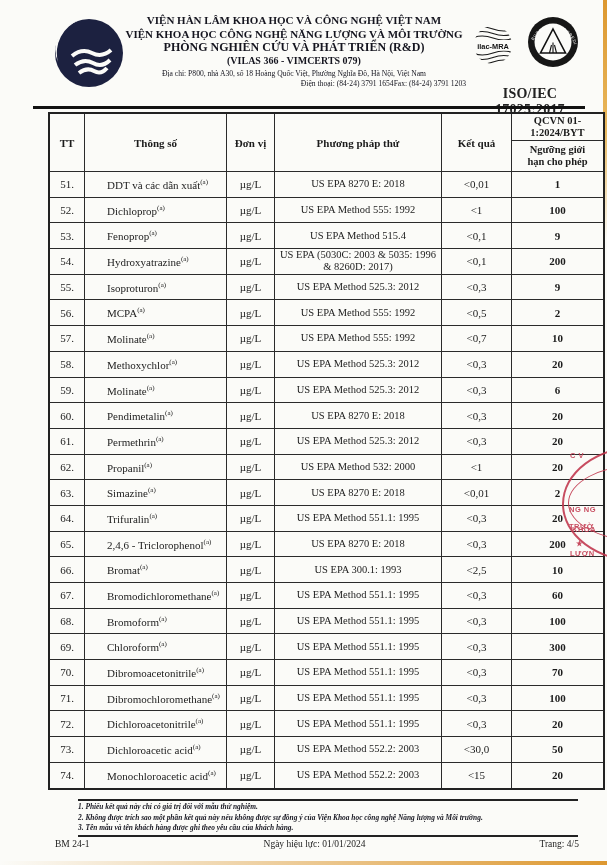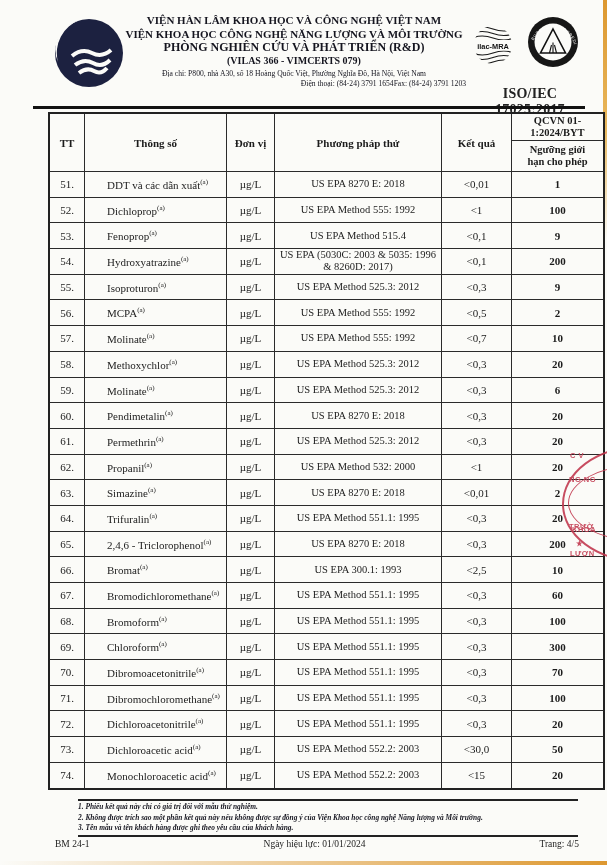--- a/index.html
+++ b/index.html
@@ -45,21 +45,21 @@
   tbody td.c-limit{font-weight:bold;}
   sup.note{font-size:7px;}
 
   
   .stamp{position:absolute;right:0;top:444px;width:50px;height:118px;overflow:hidden;color:#c23a50;opacity:.9;}
   .stamp .oval-outer{position:absolute;left:5px;top:2px;width:150px;height:112px;border:2px solid currentColor;border-radius:50%;}
   .stamp .oval-inner{position:absolute;left:11px;top:21px;width:140px;height:74px;border:1.5px solid currentColor;border-radius:50%;}
   .stamp .s-line{position:absolute;font-weight:bold;font-family:"Liberation Sans",sans-serif;font-size:7.5px;letter-spacing:.5px;}
   .s0{top:7px;left:13px;font-size:8px;}
   .s1{top:33px;left:15px;margin-top:48px;}
-  .s2{top:31px;left:12px;}
+  .s2{top:61px;left:12px;}
   .s3{top:57px;left:13px;margin-top:48px;}
   .s4{top:78px;left:12px;}
   .s5{top:95px;left:19px;font-size:9px;}
 
   
   .fn-rule1{position:absolute;left:78px;top:799px;width:500px;height:1.5px;background:#222;}
   .fn-rule2{position:absolute;left:78px;top:835px;width:500px;height:1.5px;background:#222;}
   .footnotes{position:absolute;left:78px;top:802px;width:505px;font-style:italic;font-weight:bold;font-size:7.4px;line-height:10.5px;color:#15151f;}
   .footrow{position:absolute;left:55px;right:28px;top:839px;display:flex;justify-content:space-between;font-size:9.5px;}
 </style>

